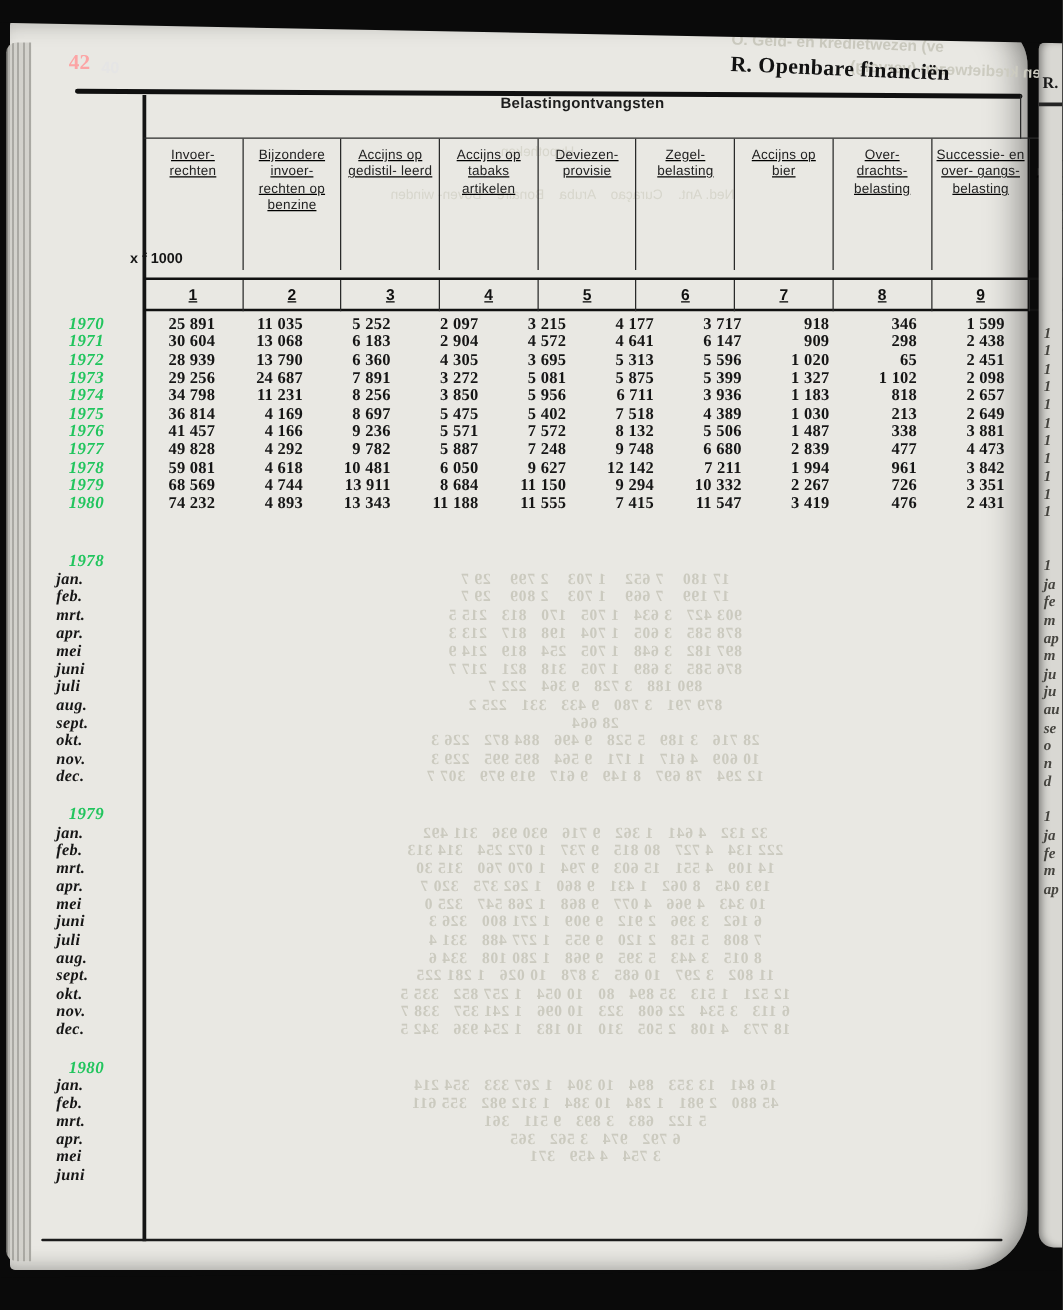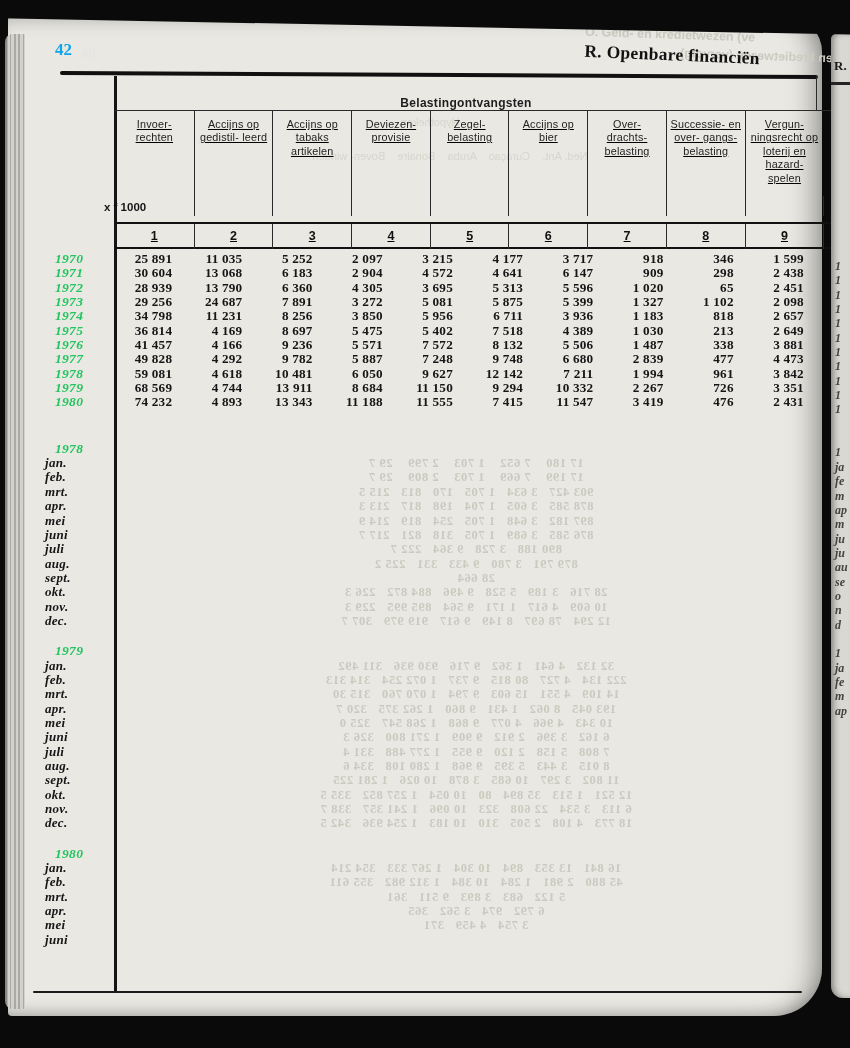--- a/index.html
+++ b/index.html
@@ -19,38 +19,38 @@
   .bottom-band{left:-12px;top:1022px;width:900px;height:40px;background:#0a0a0a;
         transform:rotate(-0.4deg);transform-origin:left center;z-index:6;}
   
   #nextPage{left:831px;top:34px;width:19px;height:964px;background:#d9d8d3;
         border-radius:5px 0 0 12px;box-shadow:inset 4px 0 7px -2px rgba(0,0,0,.45);z-index:5;}
   #npCorner{position:absolute;top:24px;left:3px;font:700 13px "Liberation Serif",serif;color:#1a1a1a;}
   #npRule{position:absolute;top:48px;left:0;right:0;height:2.5px;background:#242424;}
   #npItems{position:absolute;top:225px;left:4px;font:italic 700 12px/14.35px "Liberation Serif",serif;
         color:#45443f;white-space:pre;}
   
-  #pageNum{left:55px;top:40px;font:700 17px "Liberation Serif",serif;color:#0ea5e9;}
+  #pageNum{left:55px;top:40px;font:700 17px "Liberation Serif",serif;color:#fca5a5;}
   #pageHeader{left:470px;top:42px;width:290px;text-align:right;letter-spacing:.3px;
         font:700 17.5px "Liberation Serif",serif;color:#121212;transform:rotate(2.4deg);}
   #topRule{left:60px;top:71px;width:758px;height:3.5px;background:#101010;border-radius:2px;
         transform:rotate(.3deg);transform-origin:left center;}
   #ghost40{left:81px;top:46px;font:700 13px "Liberation Sans",sans-serif;color:#e5e5e5;}
   #ghostH1{left:585px;top:29px;width:250px;font:700 12.5px "Liberation Sans",sans-serif;
         transform:rotate(2deg);color:#c9c8bd;}
   #ghostH2{left:583px;top:47px;width:250px;font:700 12.5px "Liberation Sans",sans-serif;
         transform:rotate(2deg) scaleX(-1);color:#cccbc0;}
   #ghostHdr1{left:300px;top:116px;width:260px;font:400 11px "Liberation Sans",sans-serif;
         transform:scaleX(-1);color:#d7d6cc;text-align:center;}
   #ghostHdr2{left:150px;top:150px;width:600px;font:400 11px "Liberation Sans",sans-serif;
         transform:scaleX(-1);color:#d7d6cc;text-align:center;white-space:pre;}
   
   #tableLeft{left:114px;top:76px;width:2.5px;height:917px;background:#141414;}
   #titleRight{left:815.5px;top:76px;width:1.5px;height:35px;background:#2a2a2a;}
-  #tableTitle{left:115px;top:96px;width:702px;text-align:center;letter-spacing:.3px;
+  #tableTitle{left:115px;top:75px;width:702px;text-align:center;letter-spacing:.3px;
         font:700 12px "Liberation Sans",sans-serif;color:#1d1d1d;}
   .hgrid{position:absolute;left:115px;width:788px;display:grid;grid-template-columns:repeat(10,1fr);
         box-sizing:border-box;text-decoration:underline;}
   #colHeads{top:110px;height:86px;border-top:1.5px solid #2a2a2a;border-right:1.5px solid #2a2a2a;}
   .hcell{border-left:1.5px solid #2a2a2a;padding:7px 3px 0;text-align:center;color:#222;
         font:400 10.8px/1.24 "Liberation Sans",sans-serif;letter-spacing:.2px;}
   .hcell:first-child{border-left:none;}
   #ticks{top:196px;height:20px;border-right:1.5px solid #2a2a2a;}
   .tcell{border-left:1.5px solid #2a2a2a;}
   .tcell:first-child{border-left:none;}
@@ -89,20 +89,21 @@
 
   <div class="abs" id="pageNum">42</div>
   <div class="abs" id="pageHeader">R. Openbare financiën</div>
   <div class="abs" id="topRule"></div>
 
   <div class="abs" id="tableLeft"></div>
   <div class="abs" id="titleRight"></div>
   <div class="abs" id="tableTitle">Belastingontvangsten</div>
   <div class="hgrid" id="colHeads">
       <div class="hcell">Invoer- rechten</div>
+      <div class="hcell">Bijzondere invoer- rechten op benzine</div>
       <div class="hcell">Accijns op gedistil- leerd</div>
       <div class="hcell">Accijns op tabaks artikelen</div>
       <div class="hcell">Deviezen- provisie</div>
       <div class="hcell">Zegel- belasting</div>
       <div class="hcell">Accijns op bier</div>
       <div class="hcell">Over- drachts- belasting</div>
       <div class="hcell">Successie- en over- gangs- belasting</div>
       <div class="hcell">Vergun- ningsrecht op loterij en hazard- spelen</div>
     </div>
   <div class="hgrid" id="ticks">

